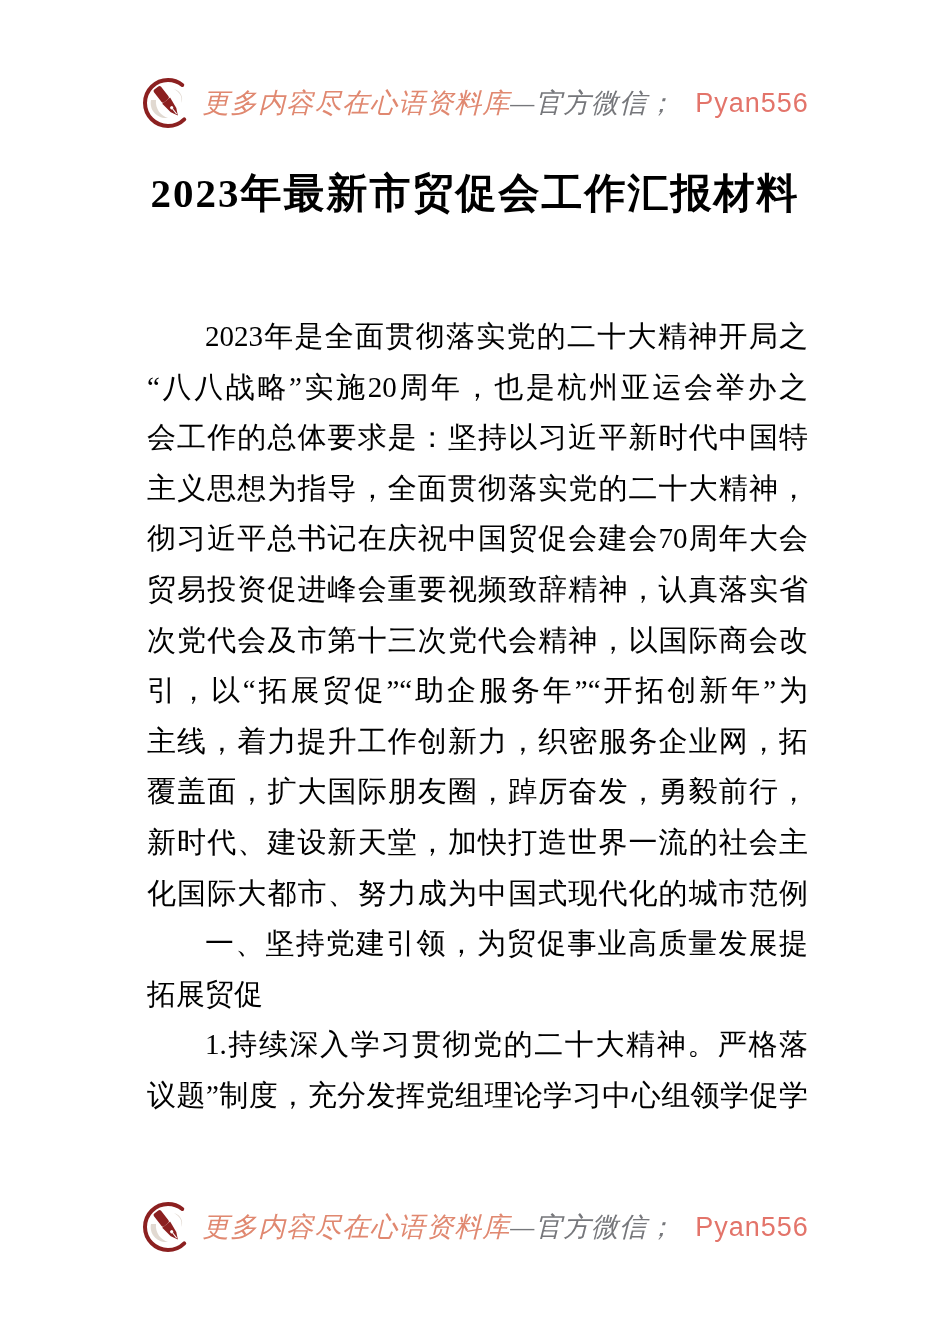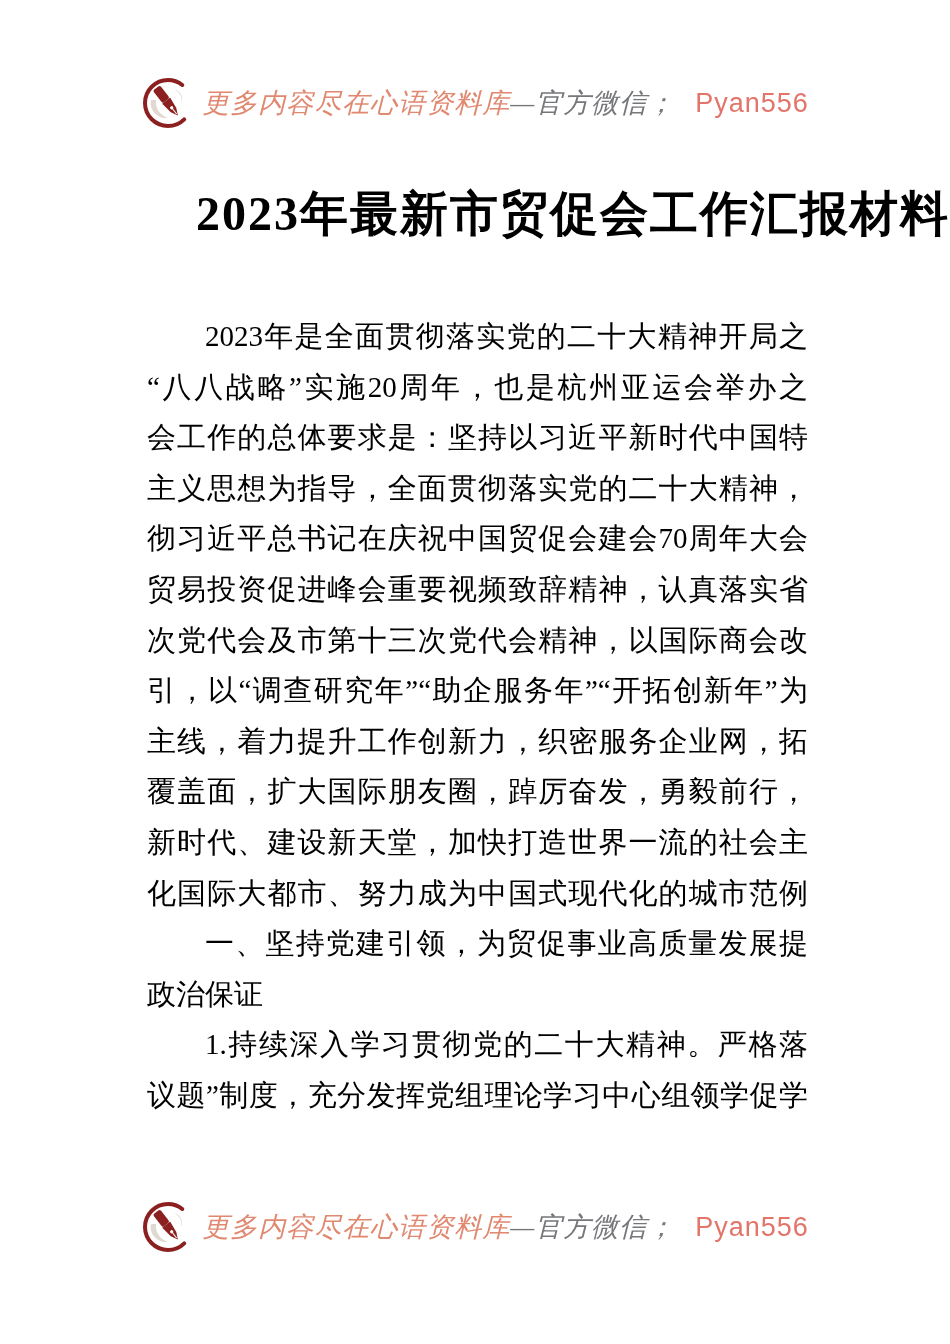--- a/index.html
+++ b/index.html
@@ -21,24 +21,24 @@
   }
   .wm-header { top: 76px; }
   .wm-footer { top: 1200px; }
   .wm-logo { width: 54px; height: 54px; flex: 0 0 auto; }
   .wm-text { font-size: 27px; font-style: italic; white-space: nowrap; letter-spacing: 1px; }
   .wm-brand { color: var(--brand-color, #E08870); margin-top: 26px; }
   .wm-sep { color: var(--separator-color, #76777B); }
   .wm-id { color: var(--id-color, #E3746A); font-style: normal; font-family: "Liberation Sans", sans-serif; font-size: 27px; margin-left: 20px; }
   .doc-title {
     position: absolute;
-    top: 182px; left: 0; width: 100%;
-    text-align: right;
+    top: 166px; left: 0; width: 100%;
+    text-align: center;
     font-weight: 700;
-    font-size: 48px;
+    font-size: 41px;
     letter-spacing: 2px;
     color: #000000;
   }
   .doc-body {
     position: absolute;
     left: 147px; top: 311px;
     width: 661px;
     font-size: 29px;
     color: #000000;
   }
@@ -76,27 +76,27 @@
 <div class="doc-title">2023年最新市贸促会工作汇报材料</div>
 
 <div class="doc-body" id="doc-body">
     <div class="text-line ind">2023年是全面贯彻落实党的二十大精神开局之年，是</div>
     <div class="text-line">“八八战略”实施20周年，也是杭州亚运会举办之年。我</div>
     <div class="text-line">会工作的总体要求是：坚持以习近平新时代中国特色社会</div>
     <div class="text-line">主义思想为指导，全面贯彻落实党的二十大精神，深入贯</div>
     <div class="text-line">彻习近平总书记在庆祝中国贸促会建会70周年大会暨全球</div>
     <div class="text-line">贸易投资促进峰会重要视频致辞精神，认真落实省第十五</div>
     <div class="text-line">次党代会及市第十三次党代会精神，以国际商会改革为牵</div>
-    <div class="text-line">引，以“调查研究年”“助企服务年”“开拓创新年”为</div>
+    <div class="text-line">引，以“拓展贸促”“助企服务年”“开拓创新年”为</div>
     <div class="text-line">主线，着力提升工作创新力，织密服务企业网，拓展贸促</div>
     <div class="text-line">覆盖面，扩大国际朋友圈，踔厉奋发，勇毅前行，为奋进</div>
     <div class="text-line">新时代、建设新天堂，加快打造世界一流的社会主义现代</div>
     <div class="text-line">化国际大都市、努力成为中国式现代化的城市范例贡献贸</div>
     <div class="text-line ind">一、坚持党建引领，为贸促事业高质量发展提供坚强</div>
-    <div class="text-line noj">政治保证</div>
+    <div class="text-line noj">拓展贸促</div>
     <div class="text-line ind">1.持续深入学习贯彻党的二十大精神。严格落实“第一</div>
     <div class="text-line">议题”制度，充分发挥党组理论学习中心组领学促学作用</div>
   </div>
 
 <div class="watermark wm-footer">
   <svg class="wm-logo" viewBox="0 0 54 54">
     <circle cx="27" cy="27" r="23" fill="none" stroke="#8C2020" stroke-width="4" stroke-dasharray="105 40" stroke-dashoffset="-18" stroke-linecap="round"></circle>
     <path d="M10 24 C 8 34, 16 43, 27 42 C 20 40, 14 33, 15 24 Z" fill="#D9CFC6" opacity="0.8"></path>
     <path d="M33 13 C 40 15, 43 22, 40 27 C 42 20, 38 16, 33 13 Z" fill="#D9CFC6" opacity="0.8"></path>
     <g transform="rotate(-38 27 27)">

